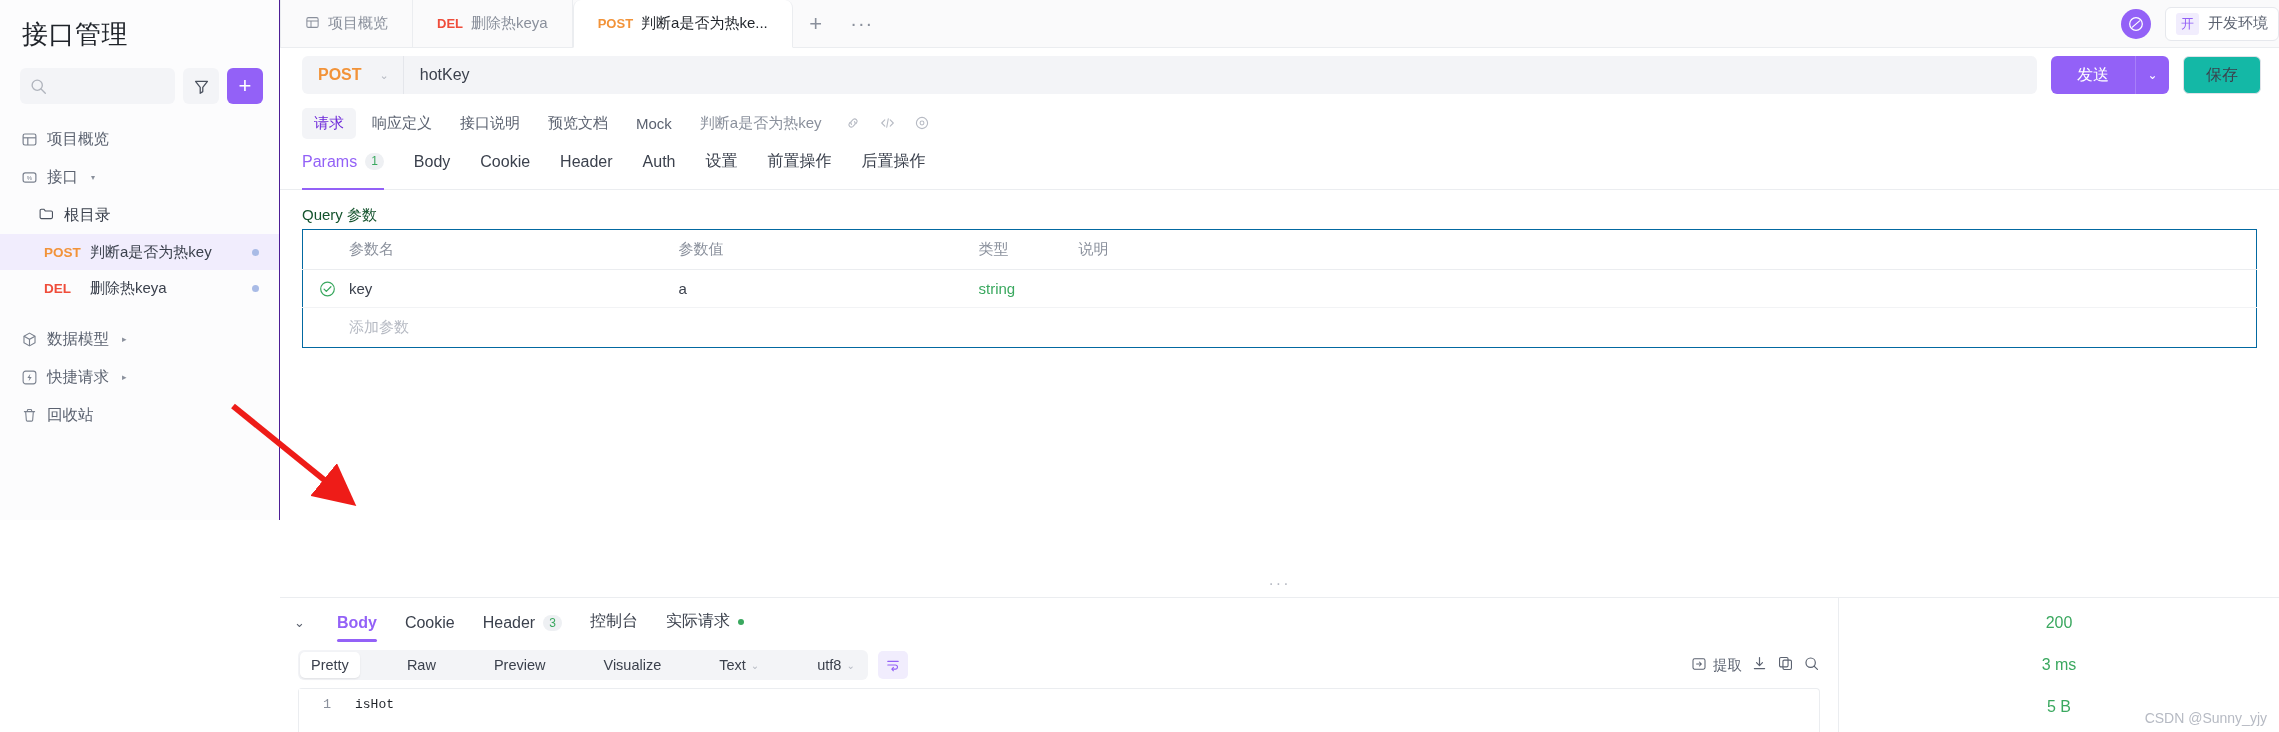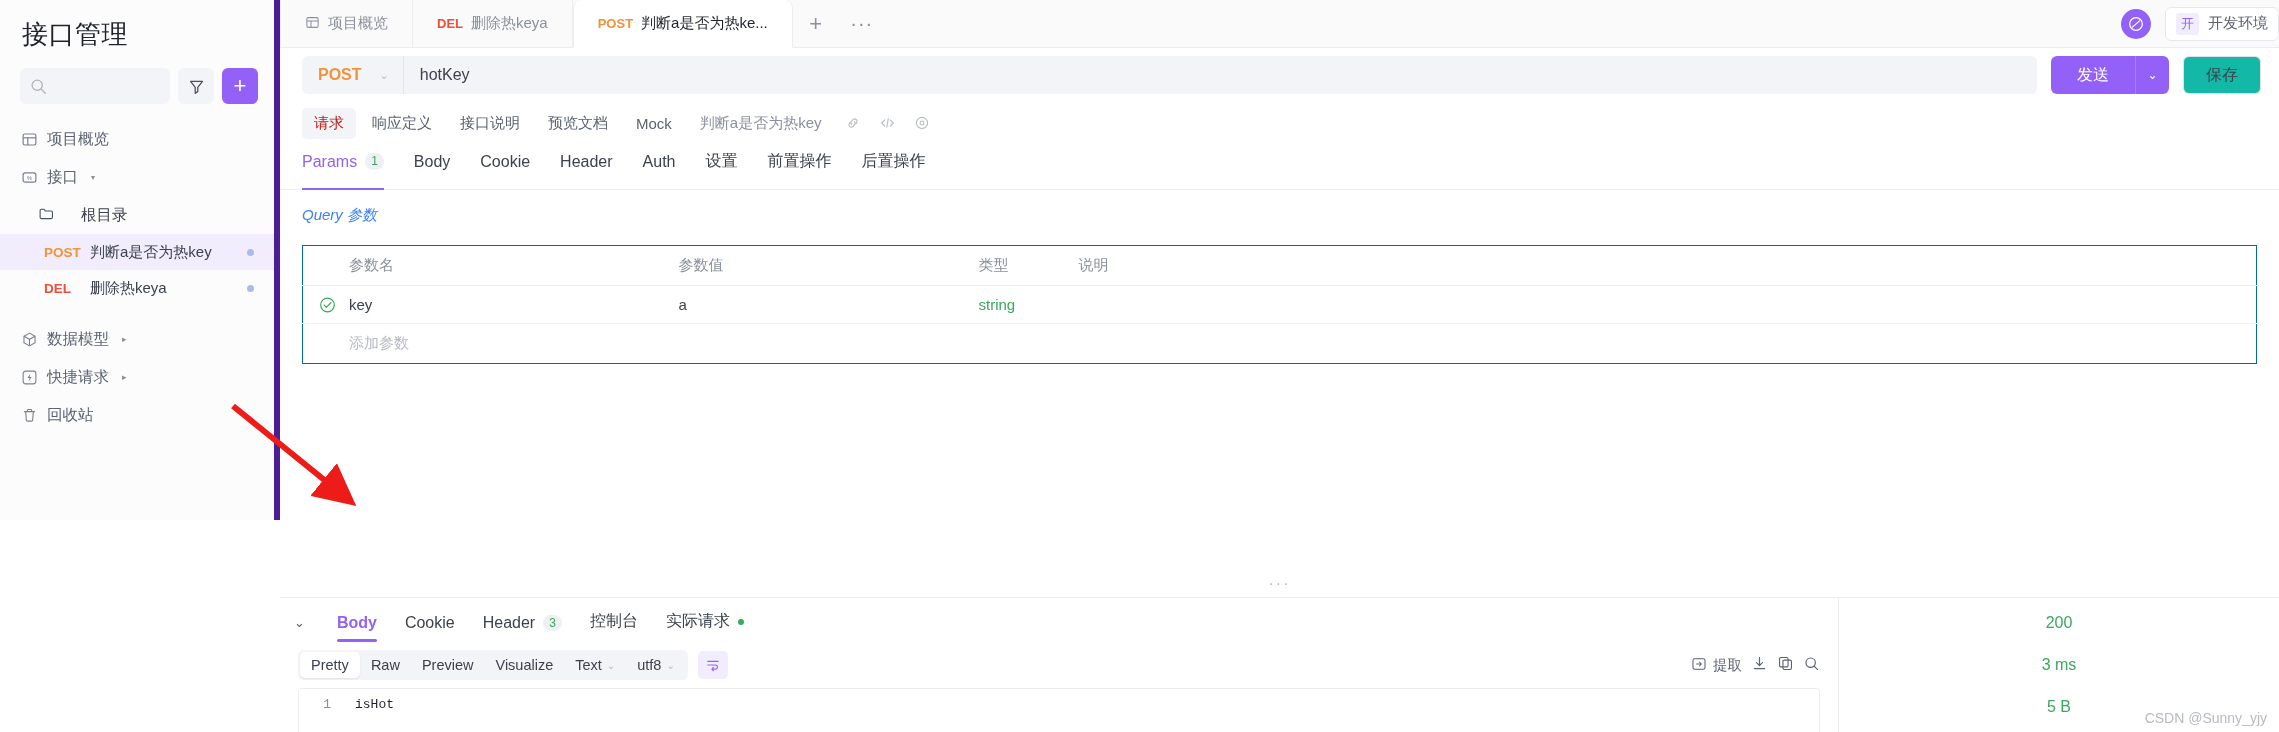--- a/index.html
+++ b/index.html
@@ -9,21 +9,21 @@
     background: #ffffff;
     overflow: hidden;
     color: #1f2329;
   }
   .app { display: flex; width: 2279px; height: 732px; }
 
   
   .sidebar {
     width: 280px; height: 520px;
     background: #fcfcfd;
-    border-right: 6px solid #4c1d95;
+    border-right: 1px solid #4c1d95;
     flex: 0 0 280px;
     position: relative;
   }
   .sidebar-title {
     font-size: 26px; color: #1f2329; font-weight: 400;
     padding: 17px 0 0 22px; letter-spacing: .5px;
   }
   .search-row {
     display: flex; align-items: center; gap: 8px;
     padding: 16px 16px 0 20px;
@@ -45,21 +45,21 @@
   .nav { padding-top: 16px; }
   .nav-item {
     display: flex; align-items: center; gap: 9px;
     height: 38px; padding-left: 20px;
     font-size: 15.5px; color: #5b6270;
   }
   .nav-item .ico { width: 18px; height: 18px; display: flex; align-items: center; justify-content: center; }
   .caret { font-size: 9px; color: #8a909c; margin-left: 4px; }
   .caret.down { font-size: 8px; }
   .folder-item {
-    display: flex; align-items: center; gap: 26px;
+    display: flex; align-items: center; gap: 9px;
     height: 38px; padding-left: 38px;
     font-size: 15.5px; color: #3b414d;
   }
   .api-item {
     display: flex; align-items: center;
     height: 36px; padding-left: 44px; padding-right: 18px;
     font-size: 15px; position: relative;
   }
   .api-item.active { background: #f1edfd; }
   .api-method { font-size: 13.5px; font-weight: 700; width: 46px; flex: 0 0 46px; }
@@ -156,21 +156,21 @@
 
   
   .subtabs {
     height: 42px; display: flex; align-items: center; gap: 4px;
     padding: 0 22px;
   }
   .subtab {
     font-size: 15px; color: #5b6270; padding: 6px 12px; border-radius: 5px;
     white-space: nowrap;
   }
-  .subtab.active { background: #f3f4f7; color: #b91c1c; }
+  .subtab.active { background: #f3f4f7; color: #6d28d9; }
   .subtab.doc-name { color: #8a909c; }
   .sub-icon { color: #b6bac3; padding: 0 7px; font-size: 15px; display:flex; align-items:center; }
 
   
   .paramtabs {
     height: 46px; display: flex; gap: 30px;
     padding: 0 22px; border-bottom: 1px solid #ebedf0;
   }
   .ptab {
     font-size: 16px; color: #3b414d; padding-bottom: 10px;
@@ -182,21 +182,21 @@
     content: ""; position: absolute; left: 0; right: 0; bottom: -1px;
     height: 2px; background: #9361f7;
   }
   .ptab .cnt {
     background: #eef0f3; color: #3aa85f; font-size: 12px;
     border-radius: 9px; padding: 1px 6px; line-height: 15px;
   }
 
   
   .query-area { padding: 16px 22px 0 22px; flex: 0 0 auto; }
-  .query-label { font-size: 15px; color: #3b82f6; margin-bottom: 20px; font-style: italic; }
+  .query-label { font-size: 15px; color: #14532d; margin-bottom: 4px; }
   .ptable { width: 100%; border: 1px solid #0369a1; border-radius: 15px; border-collapse: collapse; }
   .ptable th {
     text-align: left; font-weight: 400; font-size: 15px; color: #8a909c;
     padding: 10px 0 10px 46px; border-bottom: 1px solid #ebedf0;
   }
   .ptable td {
     font-size: 15px; color: #3b414d; padding: 10px 0 10px 46px;
     border-bottom: 1px solid #f2f3f5;
   }
   .ptable td.type { color: #3aa85f; }
@@ -237,20 +237,21 @@
     border-radius: 9px; padding: 1px 6px;
   }
   .rtab .greendot { width: 6px; height: 6px; border-radius: 50%; background: #3aa85f; }
 
   .format-row {
     display: flex; align-items: center; padding: 8px 18px 8px 18px; gap: 0;
   }
   .fseg {
     display: flex; align-items: center; background: #f3f4f7; border-radius: 6px;
     padding: 2px;
+    gap: 36px;
   }
   .fbtn {
     font-size: 14.5px; color: #3b414d; padding: 5px 11px; border-radius: 5px;
     display: flex; align-items: center; gap: 5px; white-space: nowrap;
   }
   .fbtn.active { background: #fff; box-shadow: 0 1px 2px rgba(0,0,0,.08); }
   .fbtn .cv { color: #b6bac3; font-size: 10px; }
   .wrap-btn {
     margin-left: 10px; width: 30px; height: 28px; background: #f1edfd;
     border-radius: 5px; display: flex; align-items: center; justify-content: center;

